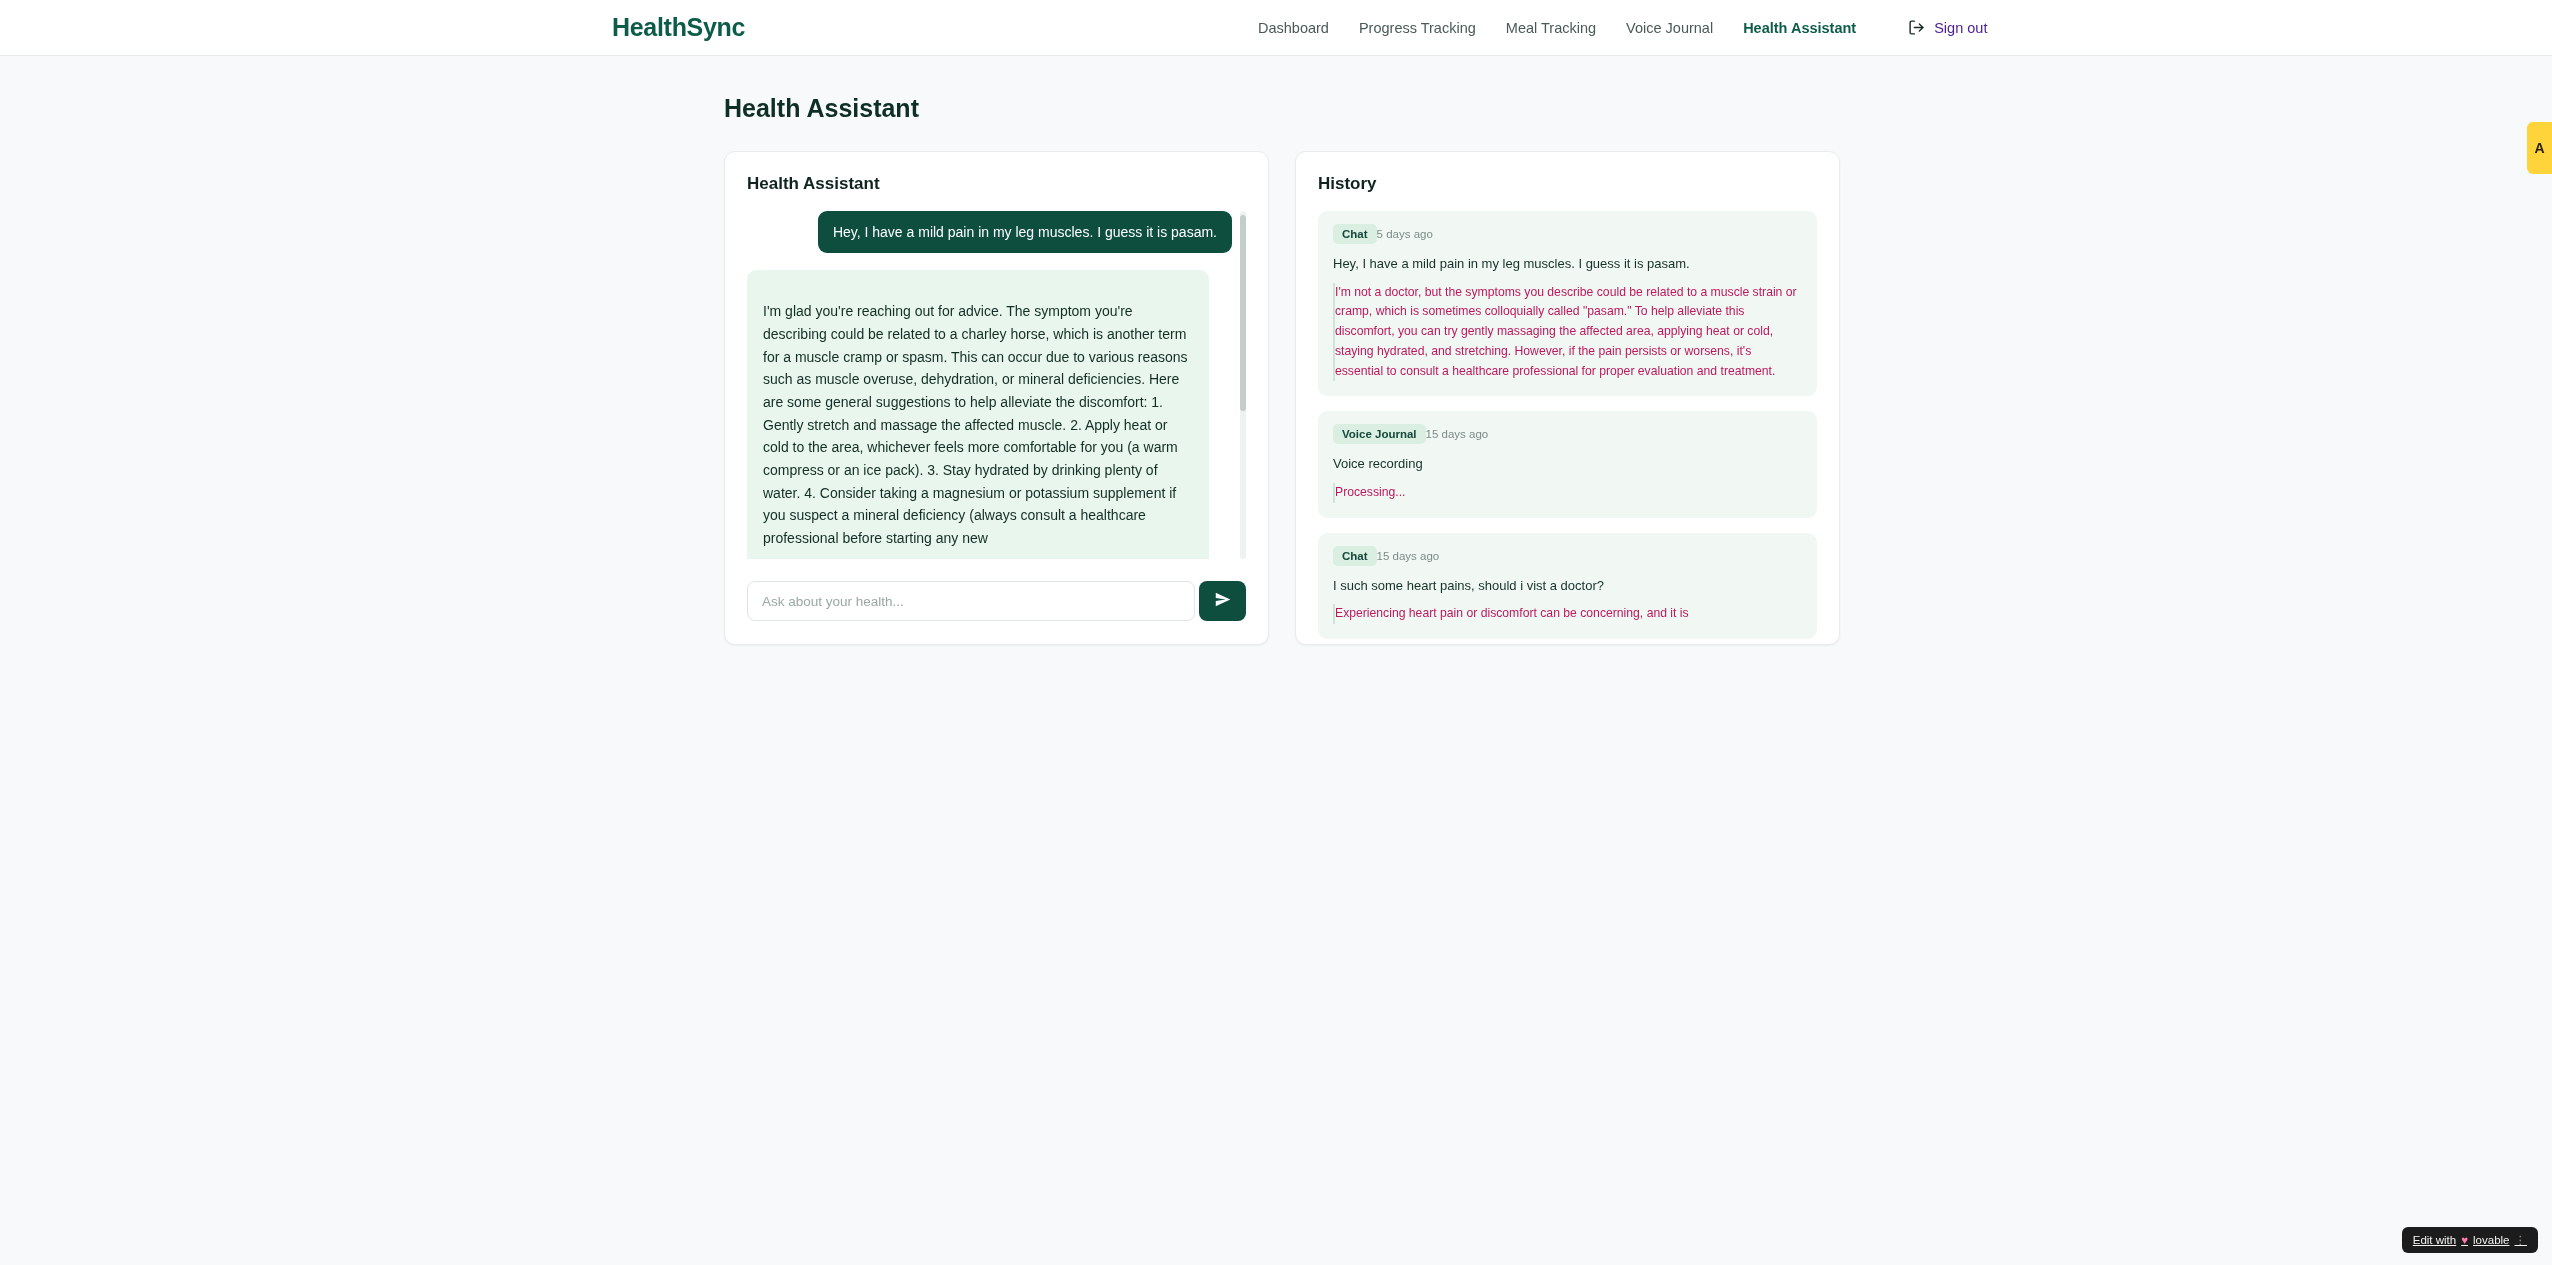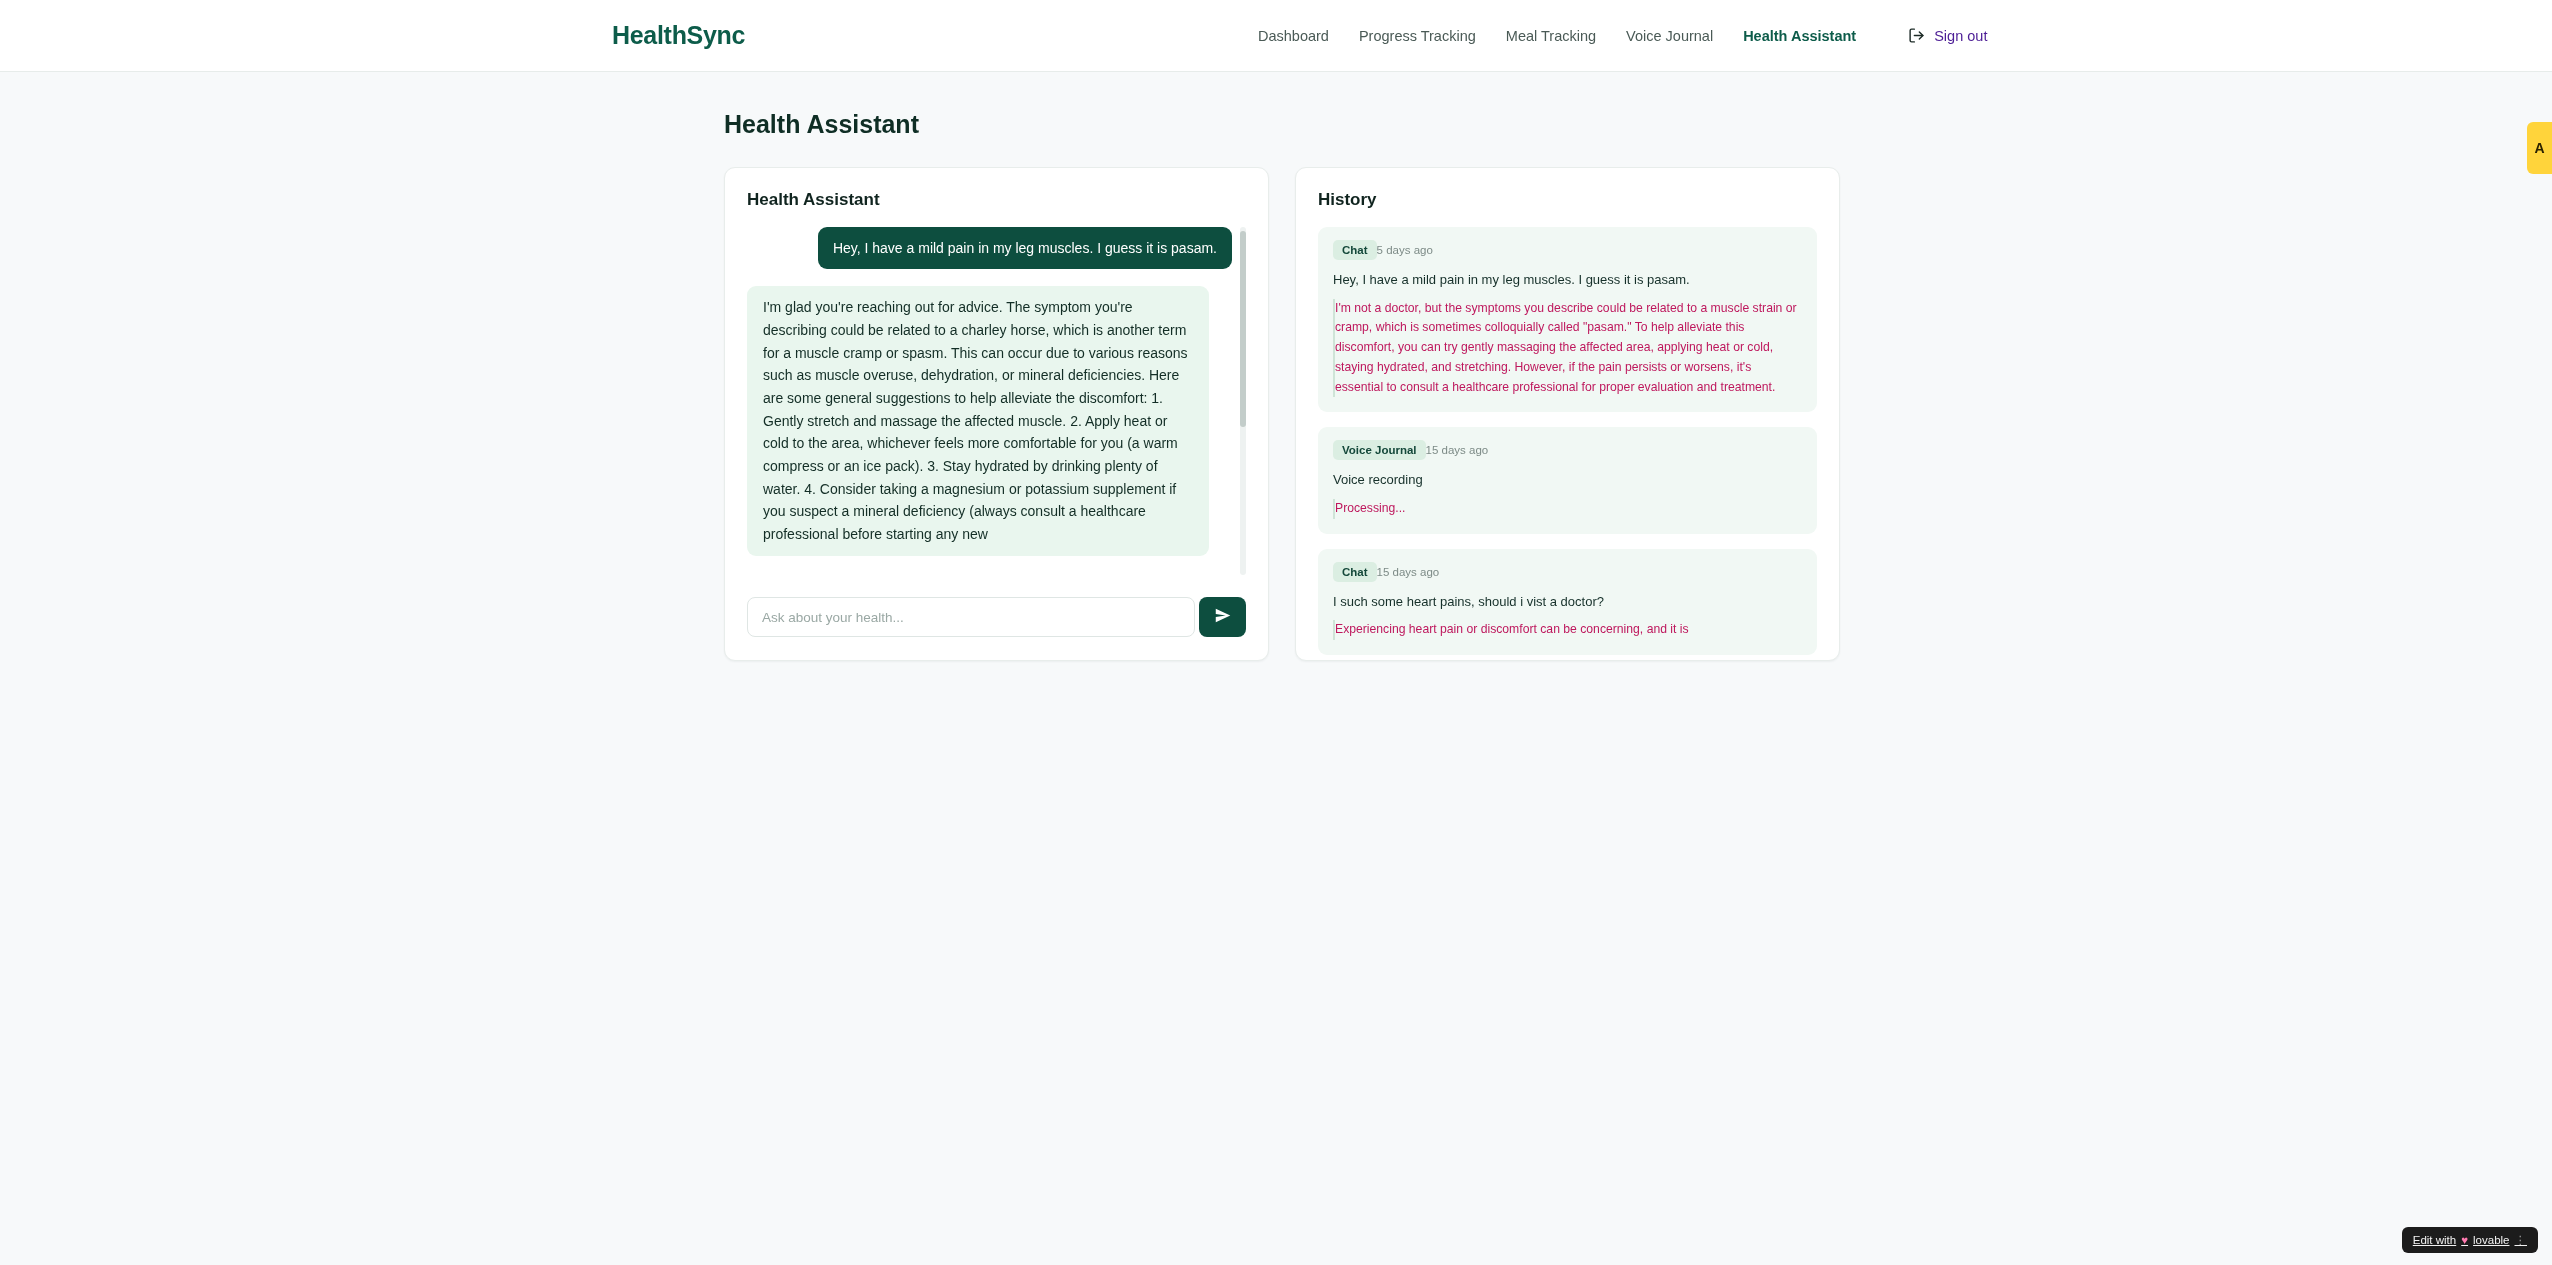--- a/index.html
+++ b/index.html
@@ -9,21 +9,21 @@
     width: 2552px;
     height: 1265px;
     background: #f7f9fa;
     font-family: "Liberation Sans", sans-serif;
     color: #0f2e25;
     overflow: hidden;
   }
 
   
   .navbar {
-    height: 72px;
+    height: 56px;
     background: #ffffff;
     border-bottom: 1px solid #e7ecea;
     display: flex;
     align-items: center;
     position: relative;
   }
   .brand {
     position: absolute;
     left: 612px;
     font-size: 25px;
@@ -105,21 +105,21 @@
     padding: 11px 15px;
     border-radius: 9px;
     max-width: 460px;
   }
   .msg-row-bot { display: flex; margin-top: 17px; }
   .bubble-bot {
     background: #e9f6ee;
     color: #132e26;
     font-size: 14px;
     line-height: 1.62;
-    padding: 10px 16px;
+    padding: 30px 16px;
     border-radius: 9px;
     width: 462px;
   }
   .scrollbar-track {
     position: absolute;
     top: 0; right: 0;
     width: 6px; height: 348px;
     background: #eef2f1;
     border-radius: 3px;
   }

